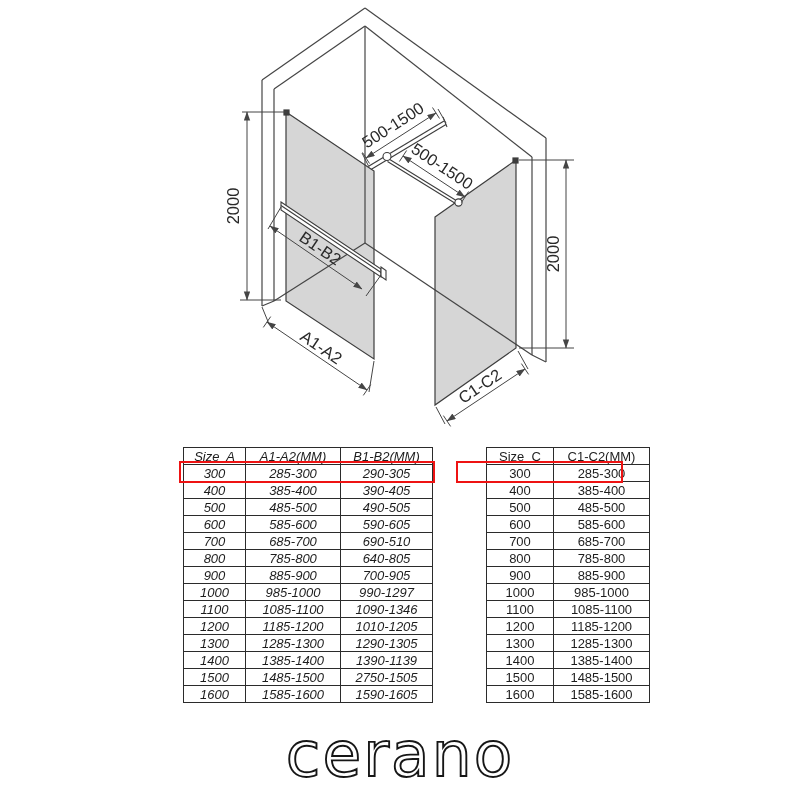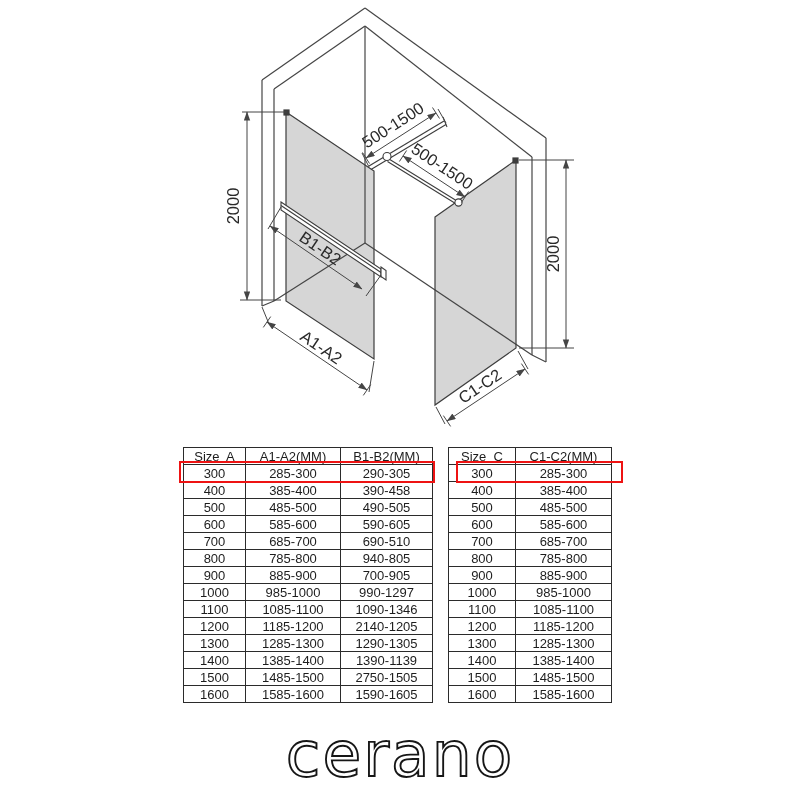--- a/index.html
+++ b/index.html
@@ -3,22 +3,22 @@
 <meta charset="utf-8">
 <style>
   html,body{margin:0;padding:0;background:#ffffff;}
   #stage{position:relative;width:800px;height:800px;background:#fff;overflow:hidden;
          font-family:"Liberation Sans",sans-serif;}
   #iso-drawing{position:absolute;left:0;top:0;}
   .tbl{position:absolute;border-collapse:collapse;color:#1d1d1d;table-layout:fixed;}
   .tbl th,.tbl td{border:1px solid #2b2b2b;text-align:center;vertical-align:middle;
       padding:0;height:16px;font-size:13px;font-weight:400;white-space:pre;
       font-family:"Liberation Sans",sans-serif;overflow:hidden;}
-  #table-a{left:183px;top:447px;width:250px;}
-  #table-c{left:448px;top:447px;width:164px;}
+  #table-a{left:183px;top:447px;width:250px;font-style:italic;}
+  #table-c{left:486px;top:447px;width:164px;}
   .hl-box{position:absolute;box-sizing:border-box;border:2px solid #ee1313;
           background:transparent;pointer-events:none;}
   #hl-left{left:179px;top:461px;width:256px;height:22px;}
   #hl-right{left:456px;top:461px;width:167px;height:22px;}
   #logo-wrap{position:absolute;left:0;top:712px;width:800px;height:88px;}
 </style>
 </head>
 <body>
 
 <div id="stage">
@@ -137,61 +137,61 @@
     </thead>
     <tbody>
         <tr>
           <td>300</td>
           <td>285-300</td>
           <td>290-305</td>
         </tr>
         <tr>
           <td>400</td>
           <td>385-400</td>
-          <td>390-458</td>
+          <td>390-405</td>
         </tr>
         <tr>
           <td>500</td>
           <td>485-500</td>
           <td>490-505</td>
         </tr>
         <tr>
           <td>600</td>
           <td>585-600</td>
           <td>590-605</td>
         </tr>
         <tr>
           <td>700</td>
           <td>685-700</td>
           <td>690-510</td>
         </tr>
         <tr>
           <td>800</td>
           <td>785-800</td>
-          <td>940-805</td>
+          <td>640-805</td>
         </tr>
         <tr>
           <td>900</td>
           <td>885-900</td>
           <td>700-905</td>
         </tr>
         <tr>
           <td>1000</td>
           <td>985-1000</td>
           <td>990-1297</td>
         </tr>
         <tr>
           <td>1100</td>
           <td>1085-1100</td>
           <td>1090-1346</td>
         </tr>
         <tr>
           <td>1200</td>
           <td>1185-1200</td>
-          <td>2140-1205</td>
+          <td>1010-1205</td>
         </tr>
         <tr>
           <td>1300</td>
           <td>1285-1300</td>
           <td>1290-1305</td>
         </tr>
         <tr>
           <td>1400</td>
           <td>1385-1400</td>
           <td>1390-1139</td>

